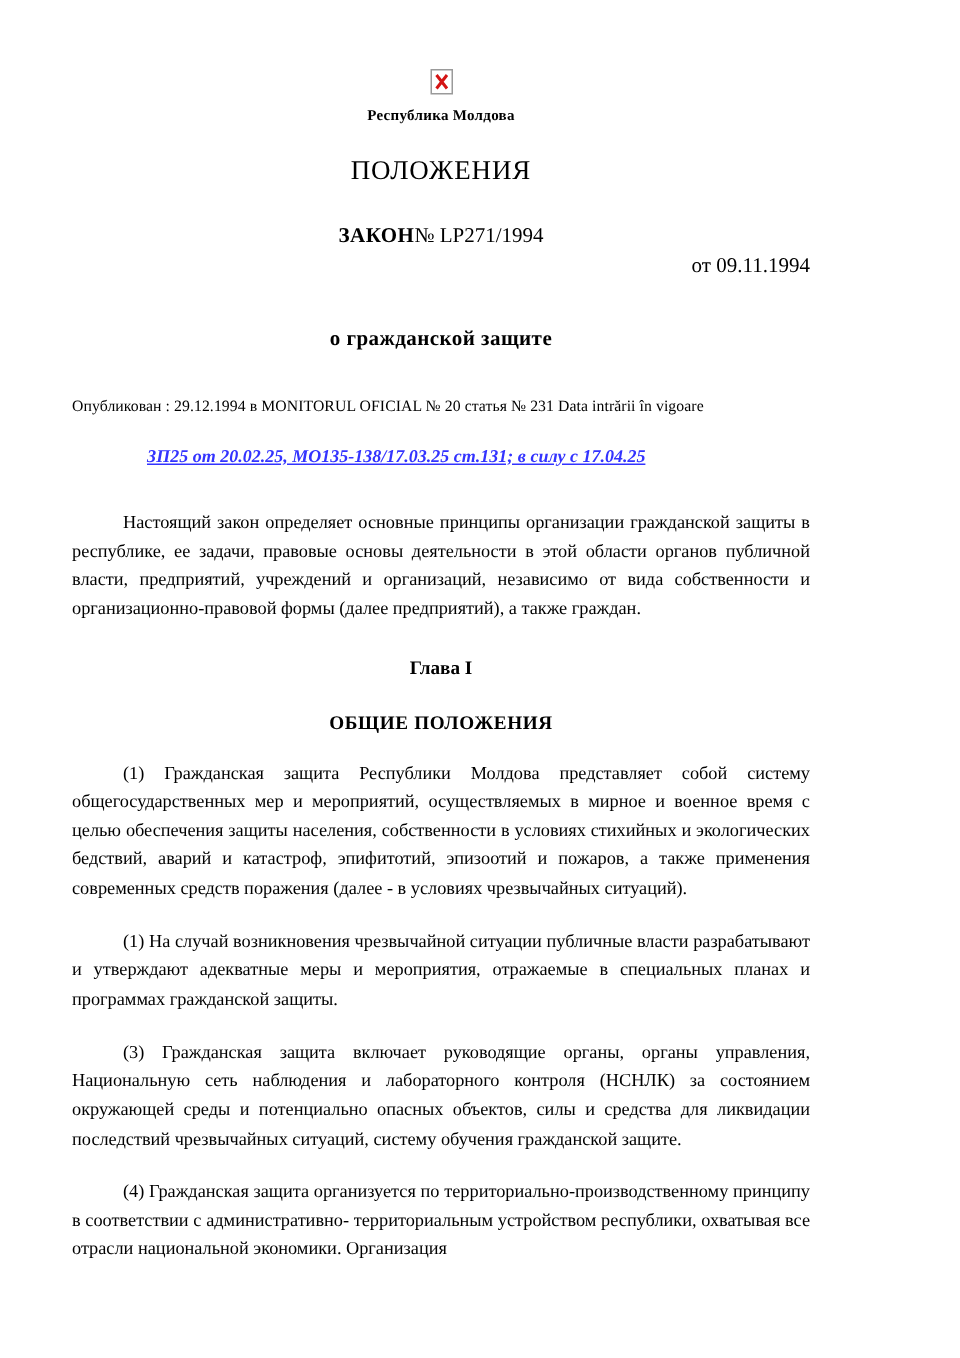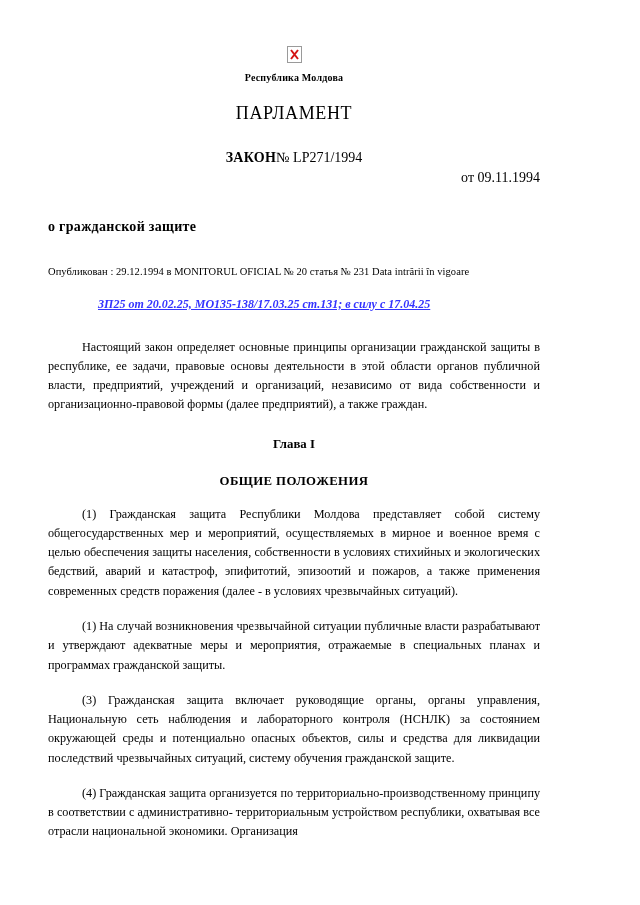--- a/index.html
+++ b/index.html
@@ -69,21 +69,21 @@
   .law-line .law-word {
     font-weight: bold;
     letter-spacing: 0.3px;
   }
   .law-date {
     text-align: right;
     font-size: 14px;
     line-height: 1.45;
   }
   .doc-title {
-    text-align: left;
+    text-align: center;
     font-size: 14px;
     font-weight: bold;
     margin-top: 30px;
     letter-spacing: 0.3px;
   }
 
   
   .published {
     font-size: 10.5px;
     margin-top: 31px;
@@ -154,21 +154,21 @@
   <div class="broken-image-wrap">
     <span class="broken-image">
       <svg width="9" height="11" viewBox="0 0 9 11" xmlns="http://www.w3.org/2000/svg" aria-hidden="true">
         <path d="M1 1 L8 10 M8 1 L1 10" stroke="#d41414" stroke-width="2" fill="none"></path>
       </svg>
     </span>
   </div>
 
   <div class="republic">Республика Молдова</div>
 
-  <div class="parliament">ПАРЛАМЕНТ</div>
+  <div class="parliament">ПОЛОЖЕНИЯ</div>
 
   <div class="law-line">
     <span class="law-word">ЗАКОН</span><span>№ LP271/1994</span>
   </div>
   <div class="law-date">от 09.11.1994</div>
 
   <div class="doc-title">о гражданской защите</div>
 
   <div class="published">Опубликован : 29.12.1994 в MONITORUL OFICIAL № 20 статья № 231 Data intrării în vigoare</div>
 

